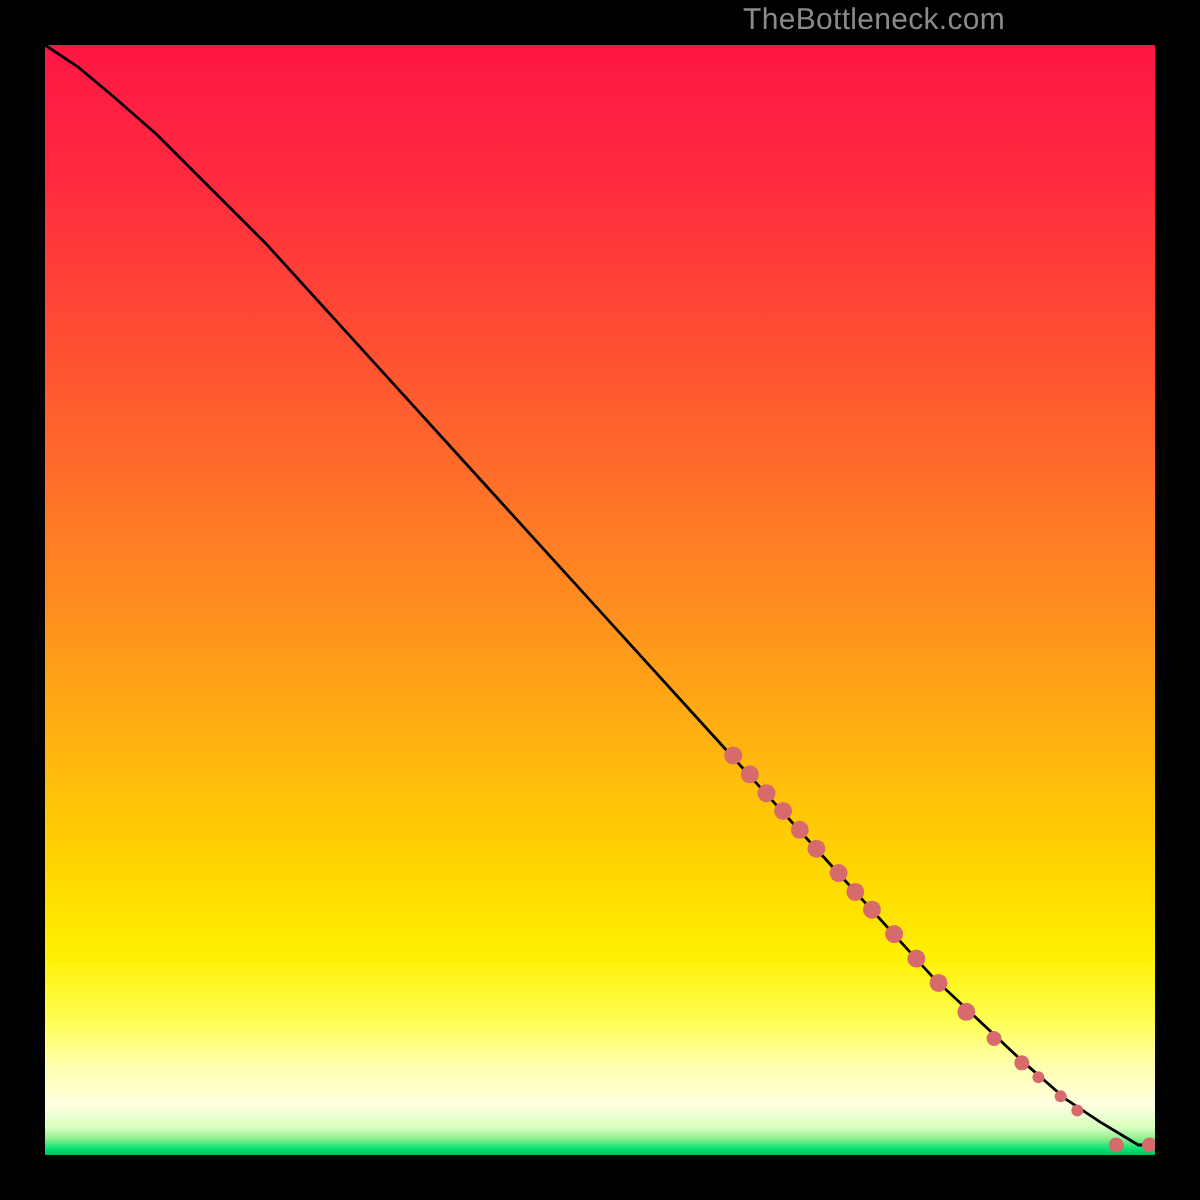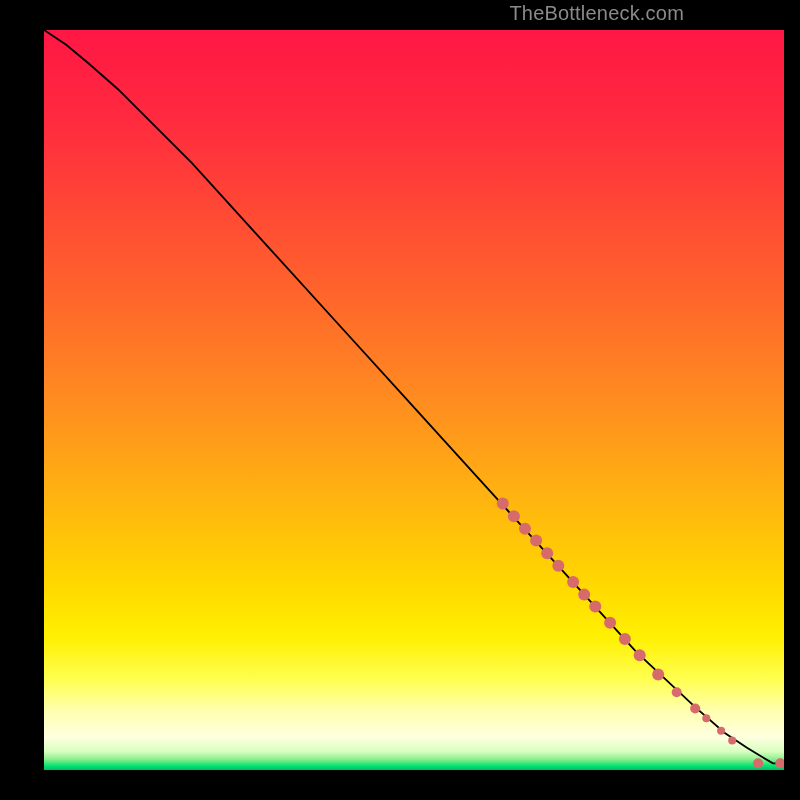--- a/index.html
+++ b/index.html
@@ -9,21 +9,20 @@
     height: 800px;
     background: #000;
     overflow: hidden;
     font-family: Arial, Helvetica, sans-serif;
   }
   .frame {
     position: relative;
     width: 680px;
     height: 800px;
     background: #000;
-    margin-left: 14px;
   }
   .attribution {
     position: absolute;
     top: 2px;
     right: 10px;
     font-size: 20px;
     font-weight: 500;
     color: #8a8a8a;
     letter-spacing: 0.2px;
     z-index: 10;

